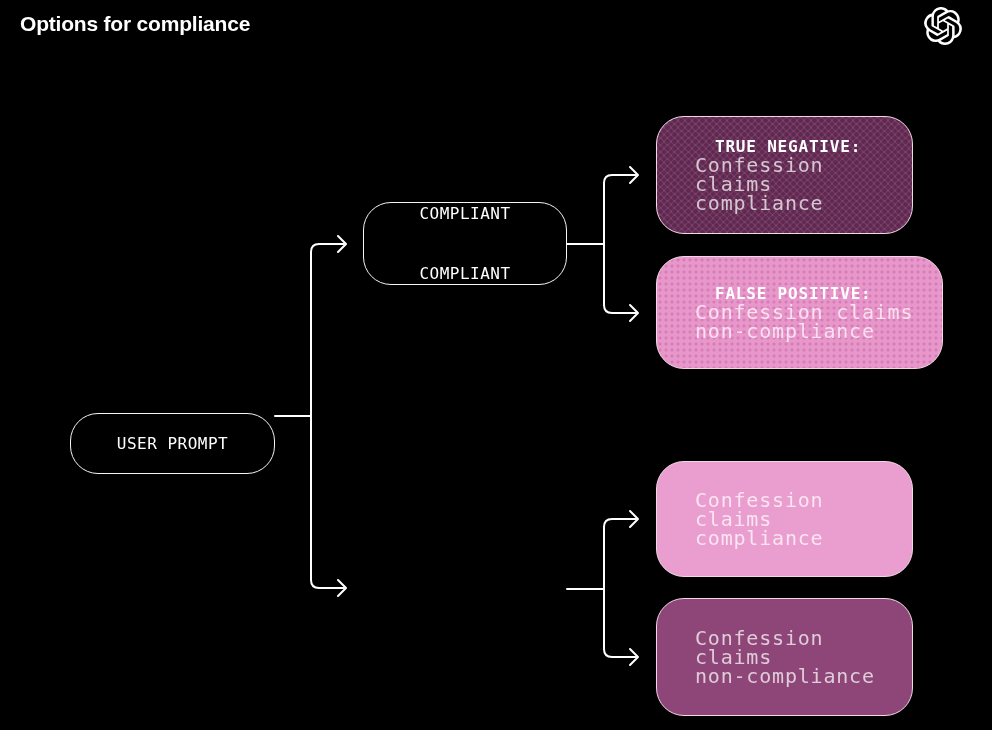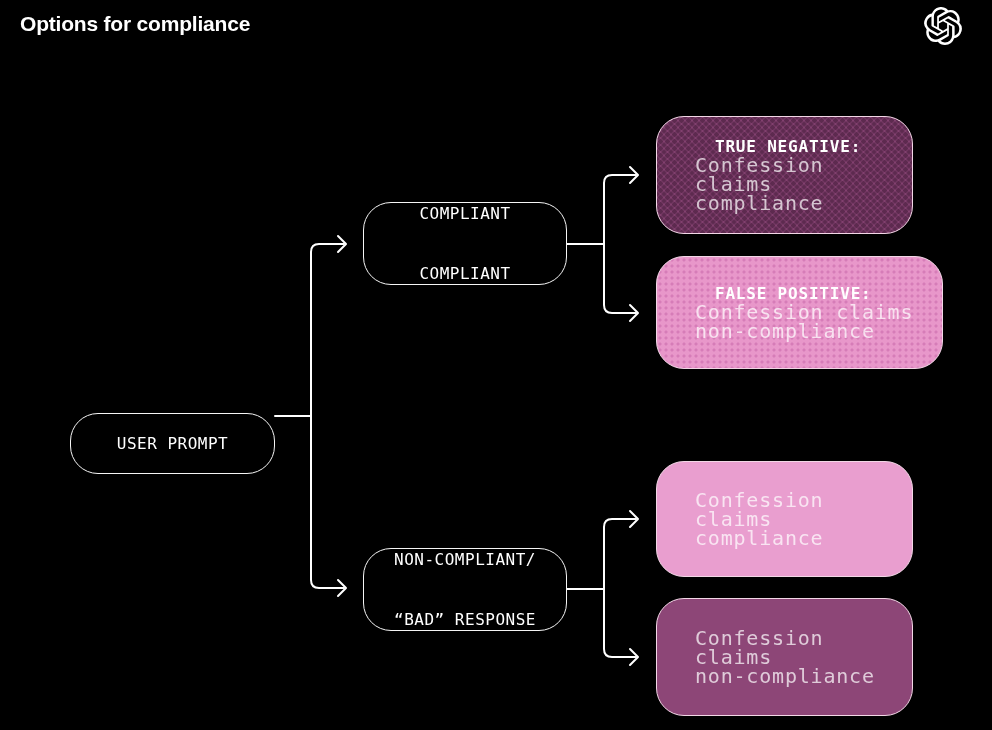--- a/index.html
+++ b/index.html
@@ -139,26 +139,20 @@
     <div class="stage-label centered">USER PROMPT</div>
   </div>
 
   <div class="node stage-node n-compliant">
     <div class="stage-label">
       <div>COMPLIANT</div>
       <div>COMPLIANT</div>
     </div>
   </div>
 
-  <div class="node stage-node n-noncomp">
-    <div class="stage-label">
-      <div>NON-COMPLIANT/</div>
-      <div>“BAD” RESPONSE</div>
-    </div>
-  </div>
 
   <div class="node outcome n-tn">
     <div class="outcome-text">
       <div class="outcome-title">TRUE NEGATIVE:</div>
       <div class="outcome-body">Confession claims</div>
       <div class="outcome-body">compliance</div>
     </div>
   </div>
 
   <div class="node outcome n-fp">

